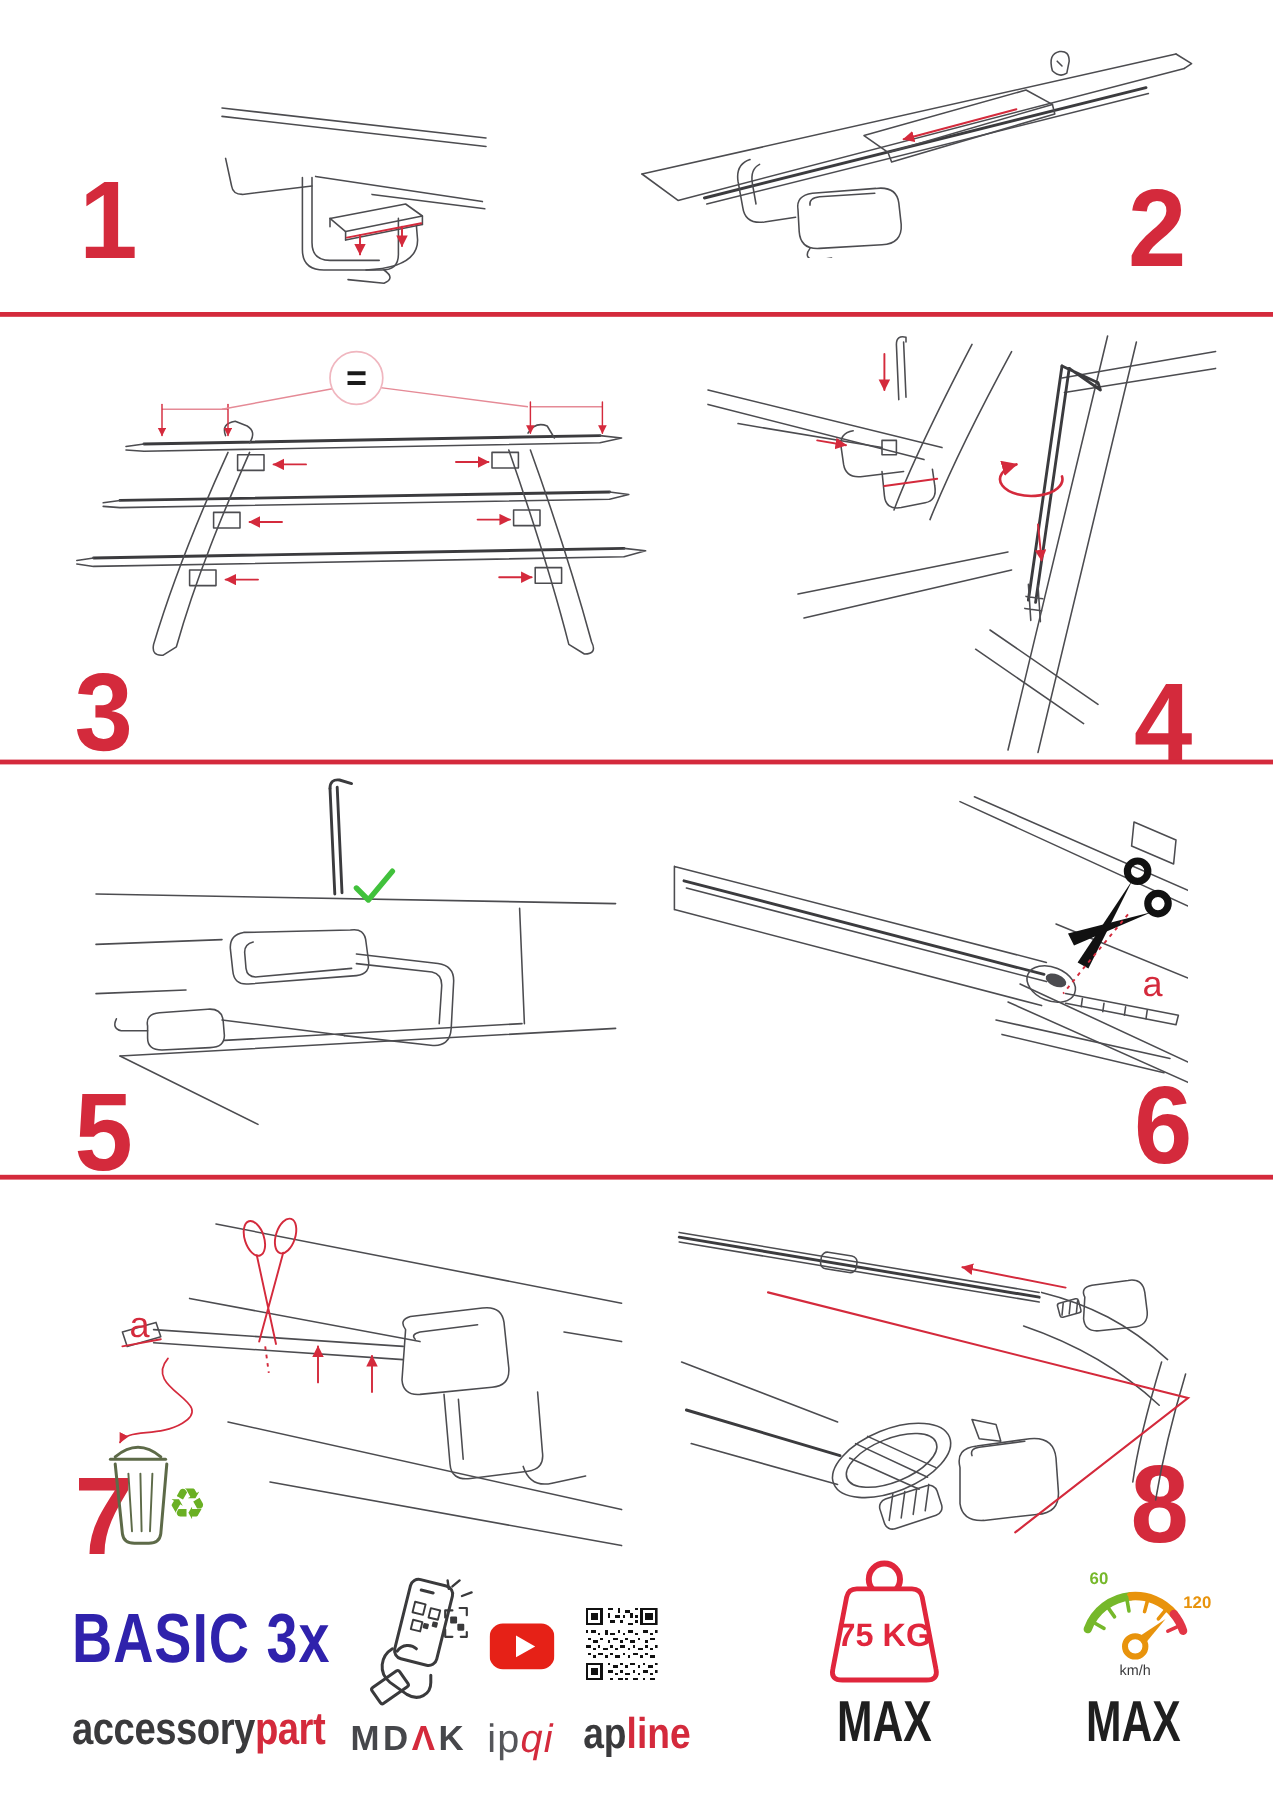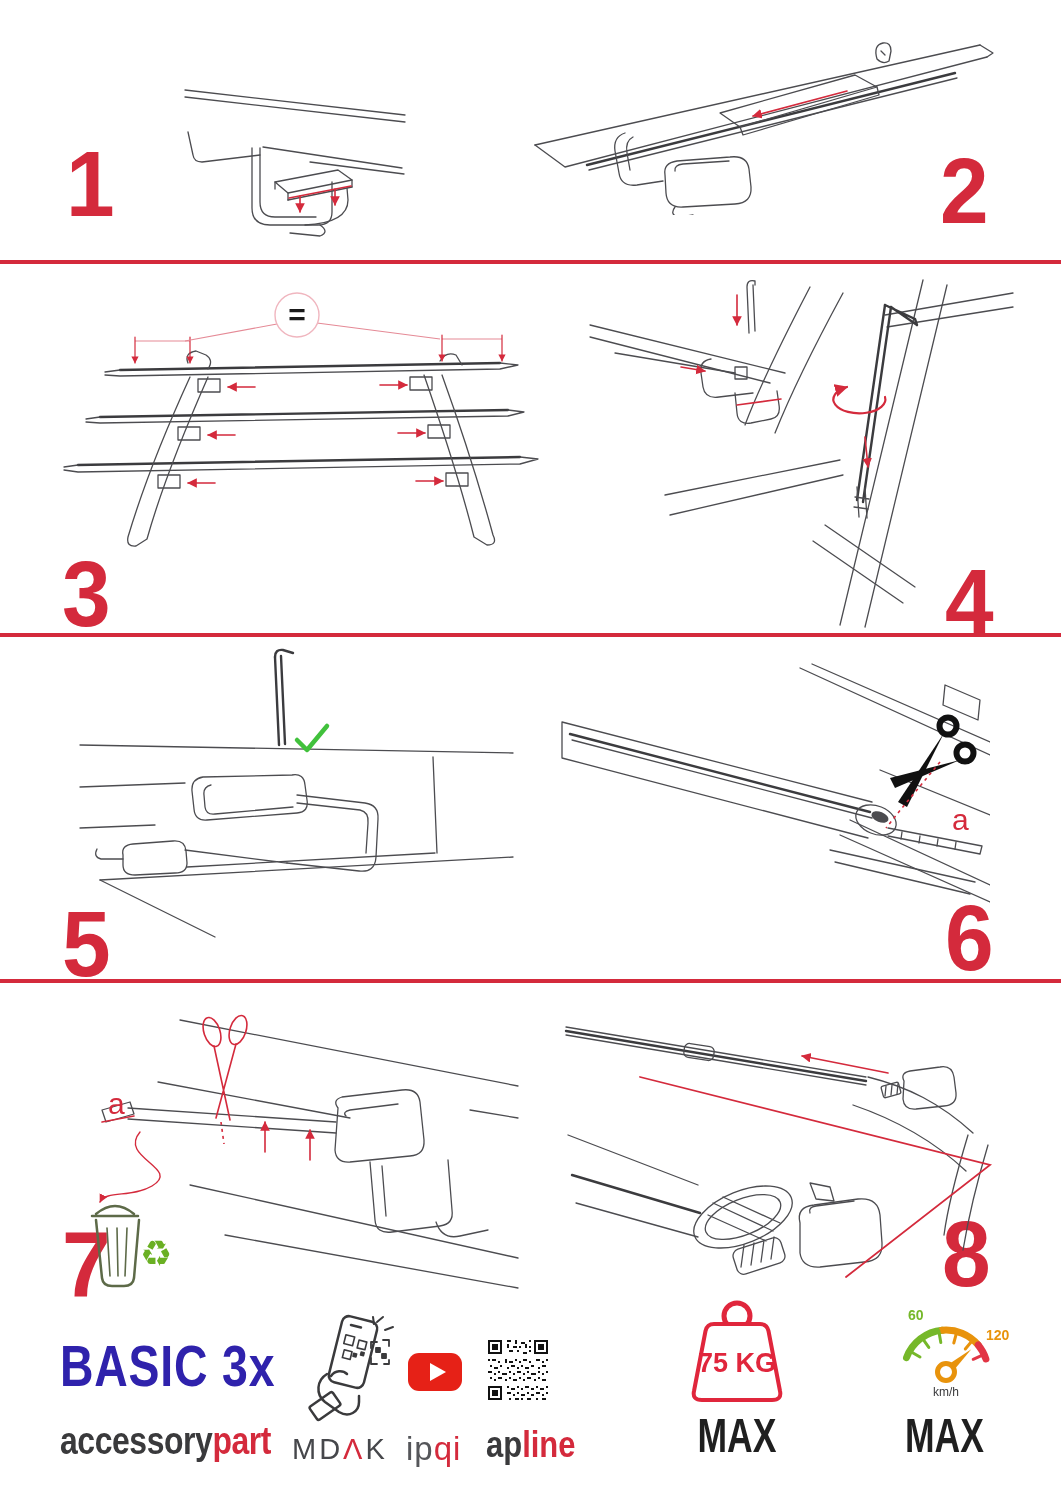--- a/index.html
+++ b/index.html
@@ -15,26 +15,26 @@
   .red{stroke:#d42a3c;stroke-width:1.6;fill:none;stroke-linecap:round;}
   .redthin{stroke:#e58a96;stroke-width:1.2;fill:none;}
   .reddash{stroke:#d42a3c;stroke-width:1.6;fill:none;stroke-dasharray:3 4;}
   .lbl-a{font-family:"Liberation Sans",sans-serif;font-size:30px;fill:#d42a3c;}
   
   .brand-basic{position:absolute;left:60px;top:1332px;font-size:58px;font-weight:bold;
                color:#2f22ac;letter-spacing:1px;transform:scaleX(.80);transform-origin:left top;white-space:nowrap;}
   .brand-ap{position:absolute;left:60px;top:1420px;font-size:38px;font-weight:bold;
             letter-spacing:-.5px;transform:scaleX(.84);transform-origin:left top;white-space:nowrap;}
   .brand-ap .p1{color:#3a3a3c;} .brand-ap .p2{color:#d42a3c;}
-  .logo-mdak{position:absolute;left:292px;top:1433px;font-size:29px;font-weight:normal;
+  .logo-mdak{position:absolute;left:292px;top:1433px;font-size:29px;font-weight:bold;
              color:#46474b;letter-spacing:3px;white-space:nowrap;}
   .logo-mdak .a{color:#d42a3c;}
   .logo-ipqi{position:absolute;left:406px;top:1430px;font-size:33px;color:#55565a;
              letter-spacing:1px;white-space:nowrap;}
-  .logo-ipqi .p2{color:#d42a3c;}
+  .logo-ipqi .p2{color:#d42a3c;font-style:italic;}
   .logo-apline{position:absolute;left:486px;top:1424px;font-size:36px;font-weight:bold;
                transform:scaleX(.86);transform-origin:left top;white-space:nowrap;}
   .logo-apline .p1{color:#3a3a3c;} .logo-apline .p2{color:#d42a3c;}
   .max-label{position:absolute;font-size:48px;font-weight:bold;color:#1f1f1f;
              text-align:center;transform:scaleX(.74);transform-origin:center top;}
 </style>
 </head>
 <body>
 
 <div class="page">

